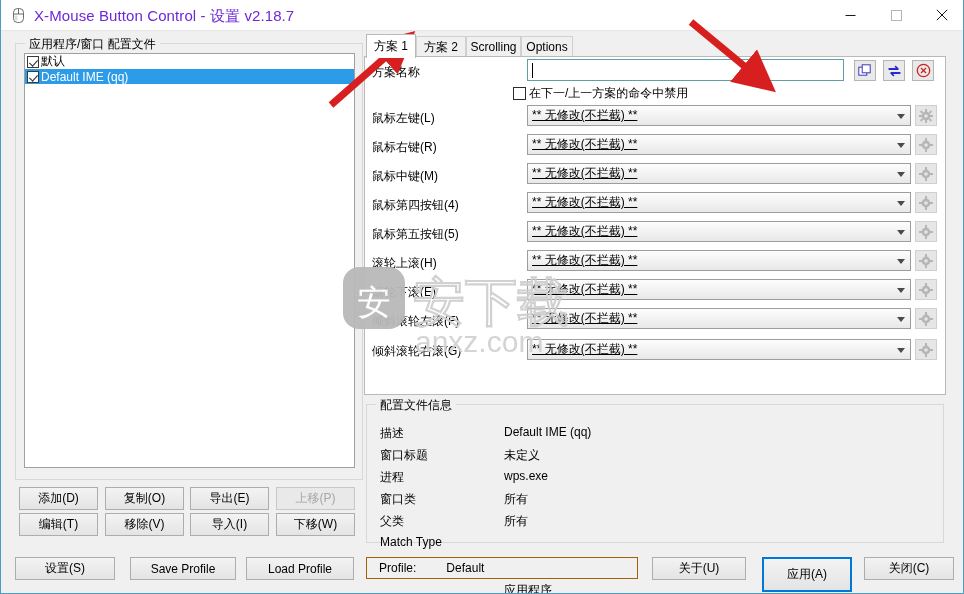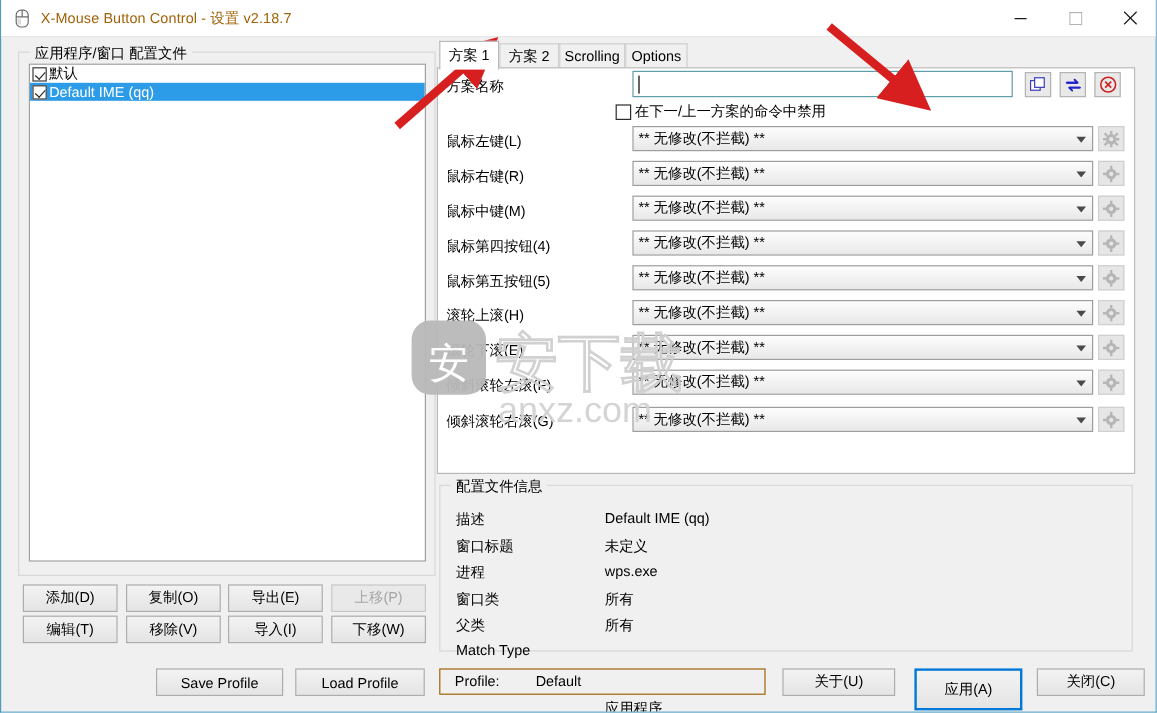--- a/index.html
+++ b/index.html
@@ -23,21 +23,21 @@
   #titlebar {
     position: absolute; left: 0; top: 0; width: 964px; height: 31px;
     background: #ffffff;
     border-bottom: 1px solid #e6e6e6;
   }
   #title-icon {
     position: absolute; left: 9px; top: 7px; width: 17px; height: 17px;
   }
   #title-text {
     position: absolute; left: 33px; top: 7px;
-    font-size: 12px; color: #a16207; white-space: nowrap;
+    font-size: 15px; color: #6d28d9; white-space: nowrap;
     letter-spacing: 0.1px;
   }
   .winbtn {
     position: absolute; top: 0; width: 46px; height: 30px;
     display: flex; align-items: center; justify-content: center;
     cursor: default;
   }
   #btn-min { right: 92px; }
   #btn-max { right: 46px; }
   #btn-close { right: 0; }
@@ -112,20 +112,21 @@
     position: absolute; font-size: 12px; color: #000; white-space: nowrap;
   }
   .combo {
     position: absolute; height: 21px;
     background: linear-gradient(#fdfdfd, #e8e8e8);
     border: 1px solid #9d9d9d;
     display: flex; align-items: center;
     font-size: 12px; padding-left: 4px;
     white-space: nowrap;
     cursor: default;
+    text-decoration: underline;
   }
   .combo .arrow {
     position: absolute; right: 5px; top: 8px;
     width: 0; height: 0;
     border-left: 4px solid transparent;
     border-right: 4px solid transparent;
     border-top: 5px solid #4a4a4a;
   }
   .gearbtn {
     position: absolute; width: 22px; height: 21px;
@@ -452,20 +453,21 @@
     <span class="info-label" style="left:13px; top:86px;">窗口类</span>
     <span class="info-value" style="top:86px;">所有</span>
 
     <span class="info-label" style="left:13px; top:108px;">父类</span>
     <span class="info-value" style="top:108px;">所有</span>
 
     <span class="info-label" style="left:13px; top:130px;">Match Type</span>
     <span class="info-value" style="top:130px;margin-top:47px;">应用程序</span>
   </div>
 
+  <div class="btn btn-abs" style="left:14px; top:557px; width:100px; height:23px;">设置(S)</div>
   <div class="btn btn-abs" style="left:129px; top:557px; width:106px; height:23px;">Save Profile</div>
   <div class="btn btn-abs" style="left:245px; top:557px; width:108px; height:23px;">Load Profile</div>
 
   <div id="profile-box">
     <span style="margin-left:12px;">Profile:</span>
     <span style="margin-left:30px;">Default</span>
   </div>
 
   <div class="btn btn-abs" style="left:651px; top:557px; width:94px; height:23px;">关于(U)</div>
   <div class="btn btn-abs focused" style="left:761px; top:557px; width:90px; height:35px;">应用(A)</div>

